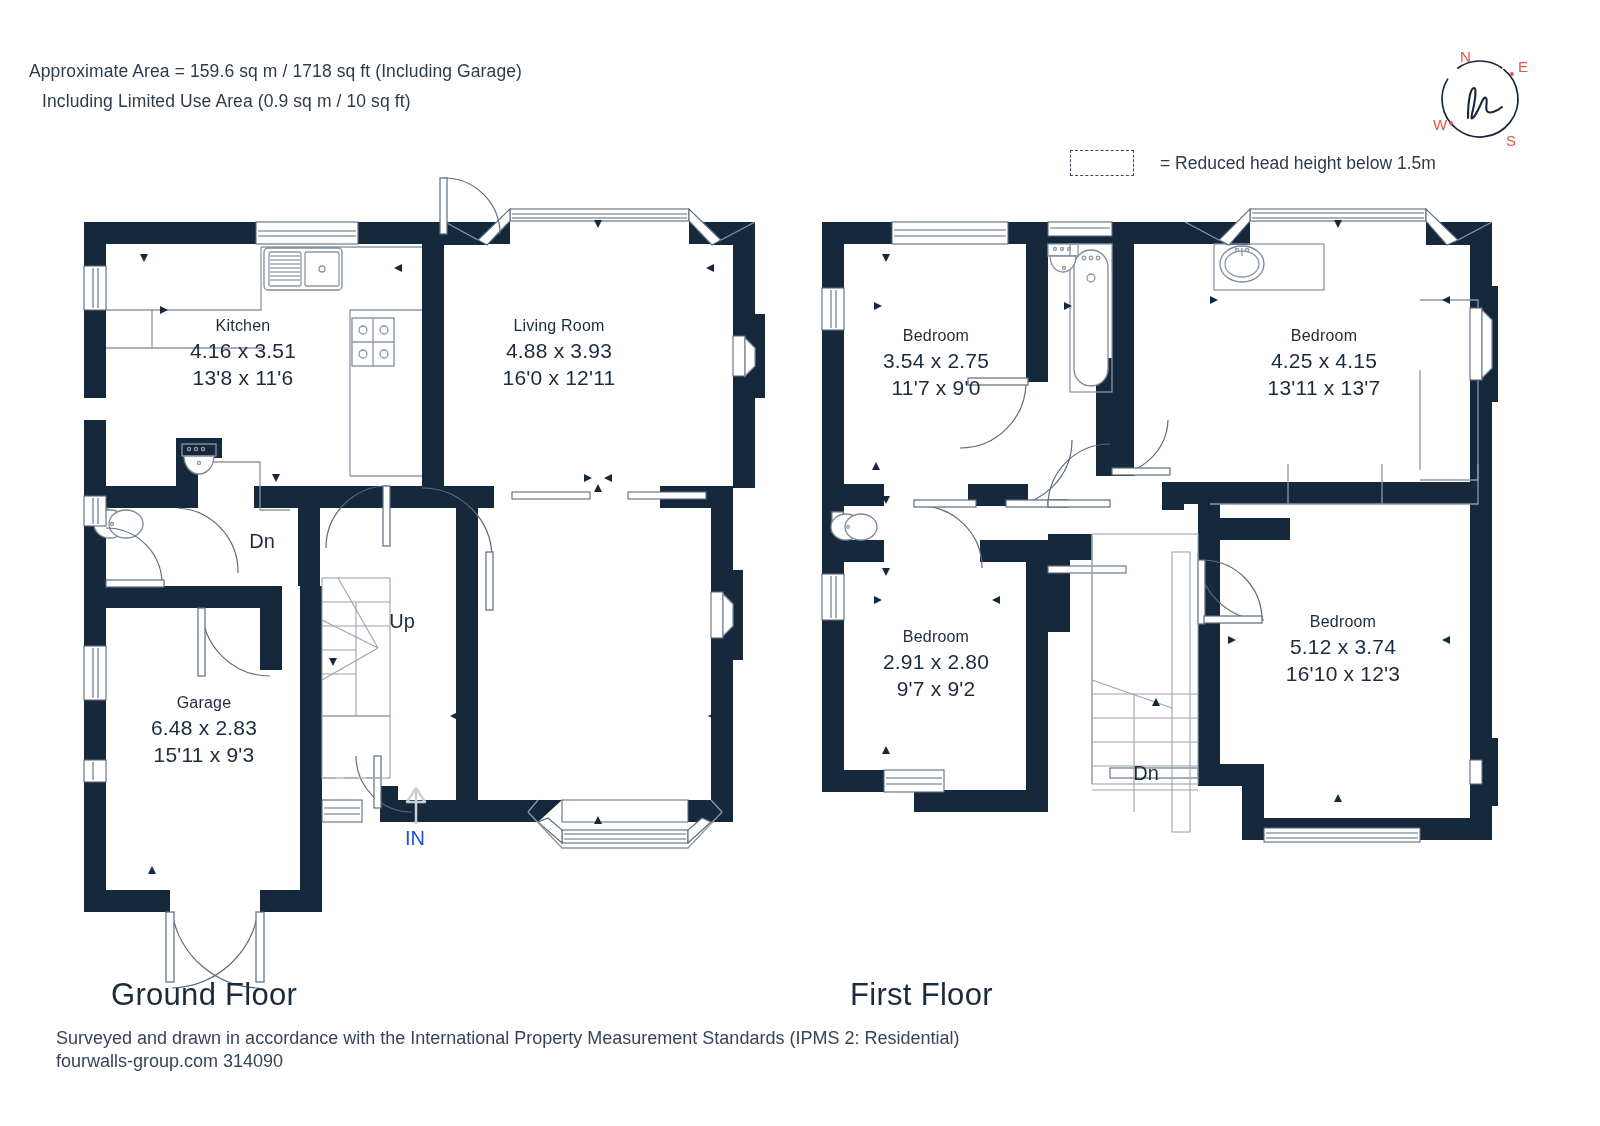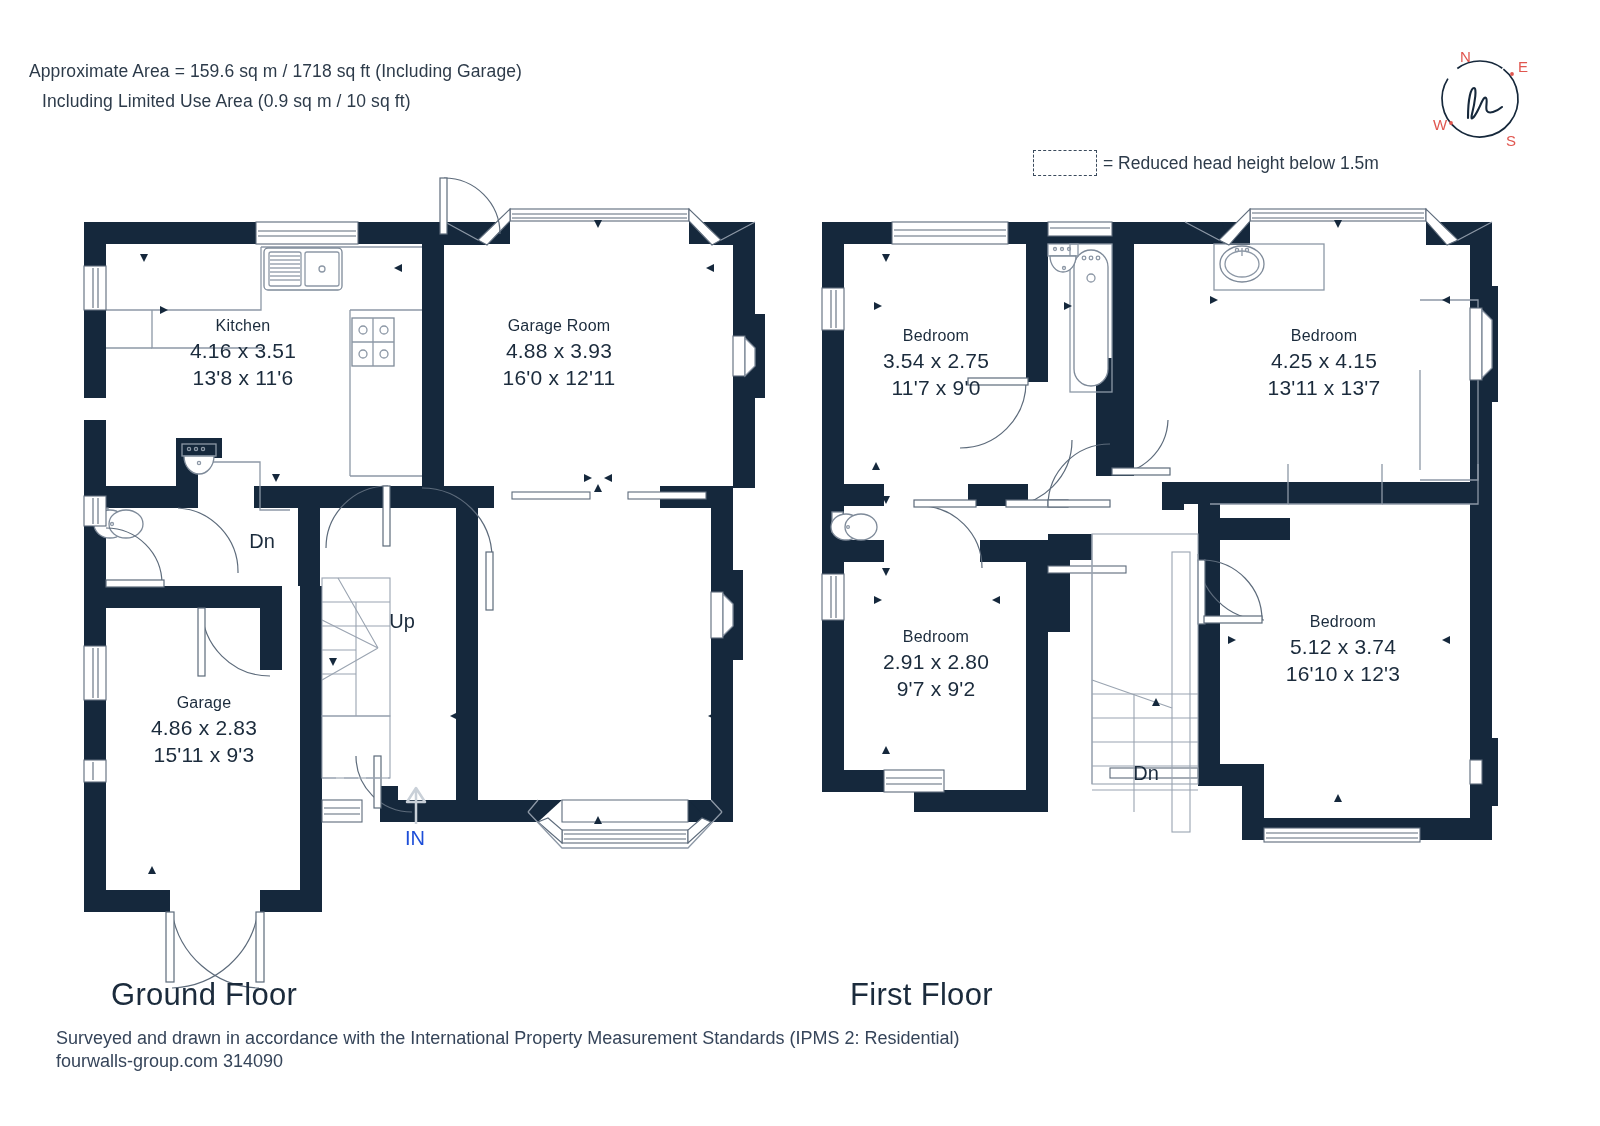--- a/index.html
+++ b/index.html
@@ -20,22 +20,22 @@
     color: #2d3b4a;
     font-size: 17.5px;
     letter-spacing: 0.1px;
     white-space: nowrap;
   }
   #hdr-area   { left: 29px; top: 61px; }
   #hdr-limited{ left: 42px; top: 91px; }
 
   #legend {
     position: absolute;
-    left: 1033px; top: 150px;
-    display: flex; align-items: center; gap: 6px;
+    left: 1070px; top: 150px;
+    display: flex; align-items: center; gap: 26px;
   }
   #legend-swatch {
     width: 64px; height: 26px;
     border: 1.6px dashed #3a4a5c;
     background: #fff;
   }
   #legend-text {
     color: #2d3b4a; font-size: 17.5px; white-space: nowrap;
   }
 
@@ -540,27 +540,27 @@
       <path d="M528 810 l0 -14 m-4 6 l4 -8 l4 8 z"></path>
     </g>
   </svg>
 
   <div class="rlabel" style="left:243px; top:316px;">
     <div class="rname">Kitchen</div>
     <div class="rdim">4.16 x 3.51</div>
     <div class="rdim">13'8 x 11'6</div>
   </div>
   <div class="rlabel" style="left:559px; top:316px;">
-    <div class="rname">Garage Room</div>
+    <div class="rname">Living Room</div>
     <div class="rdim">4.88 x 3.93</div>
     <div class="rdim">16'0 x 12'11</div>
   </div>
   <div class="rlabel" style="left:204px; top:693px;">
     <div class="rname">Garage</div>
-    <div class="rdim">4.86 x 2.83</div>
+    <div class="rdim">6.48 x 2.83</div>
     <div class="rdim">15'11 x 9'3</div>
   </div>
 
   <div class="mini" style="left:262px; top:530px;">Dn</div>
   <div class="mini" style="left:402px; top:610px;">Up</div>
   <div class="mini" id="label-in" style="left:415px; top:827px;">IN</div>
 
   <div class="rlabel" style="left:936px; top:326px;">
     <div class="rname">Bedroom</div>
     <div class="rdim">3.54 x 2.75</div>

